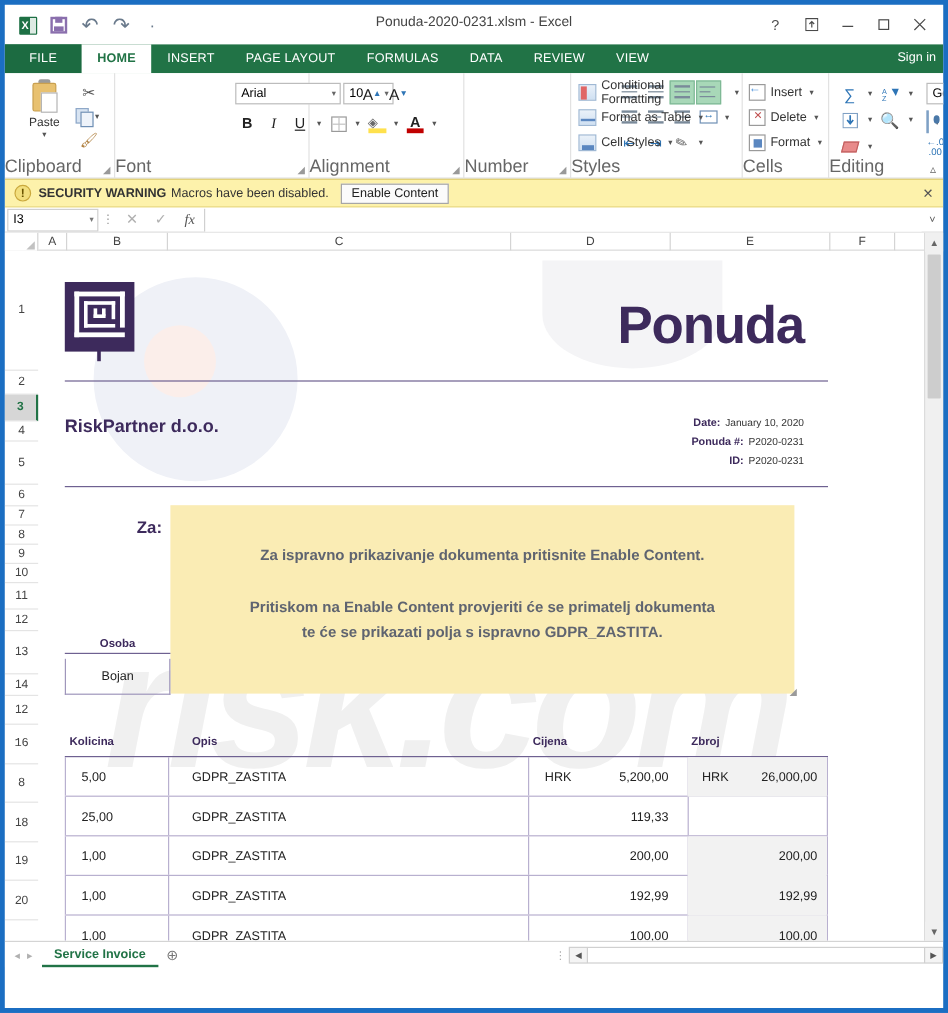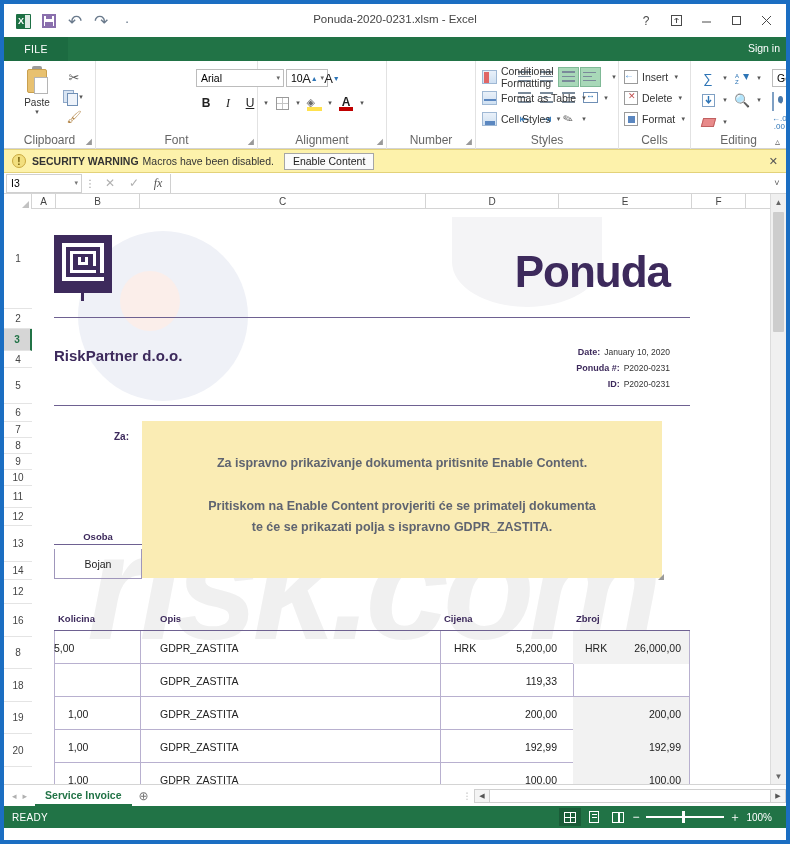--- a/index.html
+++ b/index.html
@@ -41,21 +41,21 @@
   .tab-file { position:absolute; left:0; top:0; width:64px; height:24px; background:#1c6b41;
       color:#fff; font-size:10.5px; display:flex; align-items:center; justify-content:center; letter-spacing:.3px;}
   .tabs { position:absolute; left:64px; top:0; display:flex; height:24px; }
   .tab { height:24px; padding:0 13px; display:flex; align-items:center; color:#fff; font-size:10.5px; letter-spacing:.2px; }
   .tab.active { background:#fff; color:#217346; font-weight:bold; }
   .signin { position:absolute; right:6px; top:5px; font-size:10.5px; color:#fff; }
 
   
   .ribbon { position:relative; height:88px; background:#fff; border-bottom:1px solid #d4d4d4; }
   .rgroup { position:absolute; top:0; height:88px; border-right:1px solid #e2e2e2; }
-  .glabel { position:absolute; bottom:2px; width:100%; text-align:center; font-size:12px; color:#666;margin-top:16px; }
+  .glabel { position:absolute; bottom:2px; width:100%; font-size:15px; color:#666;margin-top:16px; }
   .gdiag { position:absolute; bottom:3px; right:3px; font-size:8px; color:#999; }
 
   .paste-btn { position:absolute; left:10px; top:5px; width:46px; text-align:center; }
   .clip-img { width:28px; height:30px; margin:0 auto; position:relative; }
   .clip-body{position:absolute;left:4px;top:3px;width:20px;height:24px;background:#e8c170;border:1px solid #c9a04f;border-radius:2px;}
   .clip-clip{position:absolute;left:9px;top:0px;width:10px;height:6px;background:#9b9b9b;border-radius:2px;}
   .clip-page{position:absolute;left:11px;top:11px;width:14px;height:17px;background:#fff;border:1px solid #b5b5b5;}
   .paste-lbl{font-size:10px;color:#333;margin-top:1px;}
   .paste-car{font-size:7px;color:#555;}
   .mini-col{position:absolute;left:56px;top:6px;width:28px;}
@@ -173,21 +173,21 @@
   .logo{position:absolute;left:22px;top:26px;width:58px;height:58px;background:#3d2a5c;}
   .logo i{position:absolute;background:#fff;display:block;}
   .logo-stem{position:absolute;left:50%;bottom:-8px;margin-left:-2px;width:3px;height:9px;background:#3d2a5c;}
   .rule{position:absolute;height:1px;background:#6e6191;}
   .ponuda{position:absolute;right:100px;top:38px;font-size:44px;font-weight:bold;color:#3d2a5c;letter-spacing:-1px;}
   .company{position:absolute;left:22px;top:138px;font-size:15px;font-weight:bold;color:#3d2a5c;}
   .metawrap{position:absolute;right:100px;top:135px;text-align:right;font-size:8.5px;}
   .metarow{height:16px;line-height:16px;white-space:nowrap;}
   .metalbl{font-weight:bold;color:#3d2a5c;font-size:9px;}
   .metaval{color:#333;font-size:8.5px;margin-left:4px;}
-  .zalbl{position:absolute;left:82px;top:222px;font-size:10px;font-weight:bold;color:#3d2a5c;}
+  .zalbl{position:absolute;left:82px;top:222px;font-size:14px;font-weight:bold;color:#3d2a5c;}
   .msgbox{position:absolute;left:110px;top:212px;width:520px;height:157px;background:#faecb4;}
   .msgin{position:absolute;left:0;right:0;top:32px;text-align:center;color:#5f6470;font-weight:bold;font-size:12.5px;line-height:21px;}
   .msgin .p2{margin-top:22px;}
   .msg-handle{position:absolute;right:-2px;bottom:-2px;width:5px;height:5px;}
   .msg-handle::after{content:"";position:absolute;right:0;bottom:0;border-left:6px solid transparent;border-bottom:6px solid #9a9a9a;}
   .osoba{position:absolute;left:22px;top:322px;width:88px;text-align:center;font-size:9.5px;font-weight:bold;color:#3d2a5c;
      border-bottom:1.5px solid #6e6191;padding-bottom:2px;}
   .osobacell{position:absolute;left:22px;top:340px;width:88px;height:30px;border:1px solid #9f96bb;border-top:none;
      display:flex;align-items:center;justify-content:center;font-size:10.5px;color:#222;}
 
@@ -276,20 +276,29 @@
       <div class="wc">
         <svg width="11" height="11">
             <path d="M1 1 L10 10 M10 1 L1 10" stroke="#4a4a4a" fill="none"></path>
           </svg>
       </div>
     </div>
   </div>
 
   <div class="tabbar">
     <div class="tab-file">FILE</div>
+    <div class="tabs">
+      <div class="tab active">HOME</div>
+      <div class="tab">INSERT</div>
+      <div class="tab">PAGE LAYOUT</div>
+      <div class="tab">FORMULAS</div>
+      <div class="tab">DATA</div>
+      <div class="tab">REVIEW</div>
+      <div class="tab">VIEW</div>
+    </div>
     <div class="signin">Sign in</div>
   </div>
 
   <div class="ribbon">
 
     <div class="rgroup" style="left:0;width:92px;">
       <div class="paste-btn">
         <div class="clip-img">
           <div class="clip-clip"></div>
             <div class="clip-body"></div>
@@ -554,21 +563,21 @@
       <div class="rh" style="top:195px;height:18px;">6</div>
       <div class="rh" style="top:213px;height:16px;">7</div>
       <div class="rh" style="top:229px;height:16px;">8</div>
       <div class="rh" style="top:245px;height:16px;">9</div>
       <div class="rh" style="top:261px;height:16px;">10</div>
       <div class="rh" style="top:277px;height:22px;">11</div>
       <div class="rh" style="top:299px;height:18px;">12</div>
       <div class="rh" style="top:317px;height:36px;">13</div>
       <div class="rh" style="top:353px;height:18px;">14</div>
       <div class="rh" style="top:371px;height:24px;">12</div>
-      <div class="rh" style="top:395px;height:33px;">16</div>
+      <div class="rh" style="top:395px;height:33px;font-family:Liberation Mono, monospace;">16</div>
       <div class="rh" style="top:428px;height:32px;">8</div>
       <div class="rh" style="top:460px;height:33px;">18</div>
       <div class="rh" style="top:493px;height:32px;">19</div>
       <div class="rh" style="top:525px;height:33px;">20</div>
     </div>
 
     <div class="sheetarea">
 
       <div class="blob" style="left:46px;top:22px;width:170px;height:170px;background:#eff1f7;"></div>
       <div class="blob" style="left:88px;top:62px;width:60px;height:60px;background:#fbeeea;"></div>
@@ -632,36 +641,37 @@
         </div>
 
         <div class="tbody">
 
           <div class="trow">
             <span class="cellsep" style="left:0;"></span>
               <span class="cellsep" style="left:86px;"></span>
             <span class="cellsep" style="left:386px;"></span>
               <span class="cellsep" style="left:519px;"></span>
             <span class="cellsep" style="left:635px;"></span>
-            <div class="td" style="left:0;width:86px;justify-content:flex-start;text-align:right;">5,00</div>
+            <div class="td" style="left:0;width:86px;justify-content:flex-start;padding-left:14px;text-align:right;">5,00</div>
             <div class="td" style="left:86px;width:300px;padding-left:20px;">GDPR_ZASTITA</div>
             <div class="td" style="left:386px;width:48px;padding-left:14px;">HRK</div>
             <div class="td" style="left:434px;width:77px;justify-content:flex-end;padding-right:8px;">5,200,00</div>
             <div class="td zbroj" style="left:519px;width:116px;">
               <span style="padding-left:12px;">HRK</span>
               <span style="margin-left:auto;padding-right:8px;">26,000,00</span>
             </div>
           </div>
 
           <div class="trow">
             <span class="cellsep" style="left:0;"></span>
               <span class="cellsep" style="left:86px;"></span>
             <span class="cellsep" style="left:386px;"></span>
               <span class="cellsep" style="left:519px;"></span>
             <span class="cellsep" style="left:635px;"></span>
+            <div class="td" style="left:0;width:86px;justify-content:flex-start;padding-left:14px;">25,00</div>
             <div class="td" style="left:86px;width:300px;padding-left:20px;">GDPR_ZASTITA</div>
             <div class="td" style="left:386px;width:48px;padding-left:14px;"></div>
             <div class="td" style="left:434px;width:77px;justify-content:flex-end;padding-right:8px;">119,33</div>
           </div>
 
           <div class="trow">
             <span class="cellsep" style="left:0;"></span>
               <span class="cellsep" style="left:86px;"></span>
             <span class="cellsep" style="left:386px;"></span>
               <span class="cellsep" style="left:519px;"></span>
@@ -727,36 +737,14 @@
     <div class="stab">Service Invoice</div>
     <div class="addsheet">⊕</div>
     <div class="hsplit">
       <span class="hs-dots">⋮</span>
       <span class="hs-arrow">◀</span>
       <span class="hs-track"></span>
       <span class="hs-arrow">▶</span>
     </div>
   </div>
 
-  <div class="statusbar">
-    <div class="ready">READY</div>
-    <div class="views">
-      <div class="vbtn on">
-          <span class="vgrid"></span>
-        </div>
-      <div class="vbtn">
-          <span class="vpage"></span>
-        </div>
-      <div class="vbtn">
-          <span class="vbreak"></span>
-        </div>
-      <div class="zoomwrap">
-        <span class="zm">−</span>
-        <span class="ztrack">
-            <span class="zthumb"></span>
-          </span>
-        <span class="zm">＋</span>
-        <span class="zpct">100%</span>
-      </div>
-    </div>
-  </div>
 
 </div>
 
 </body></html>

